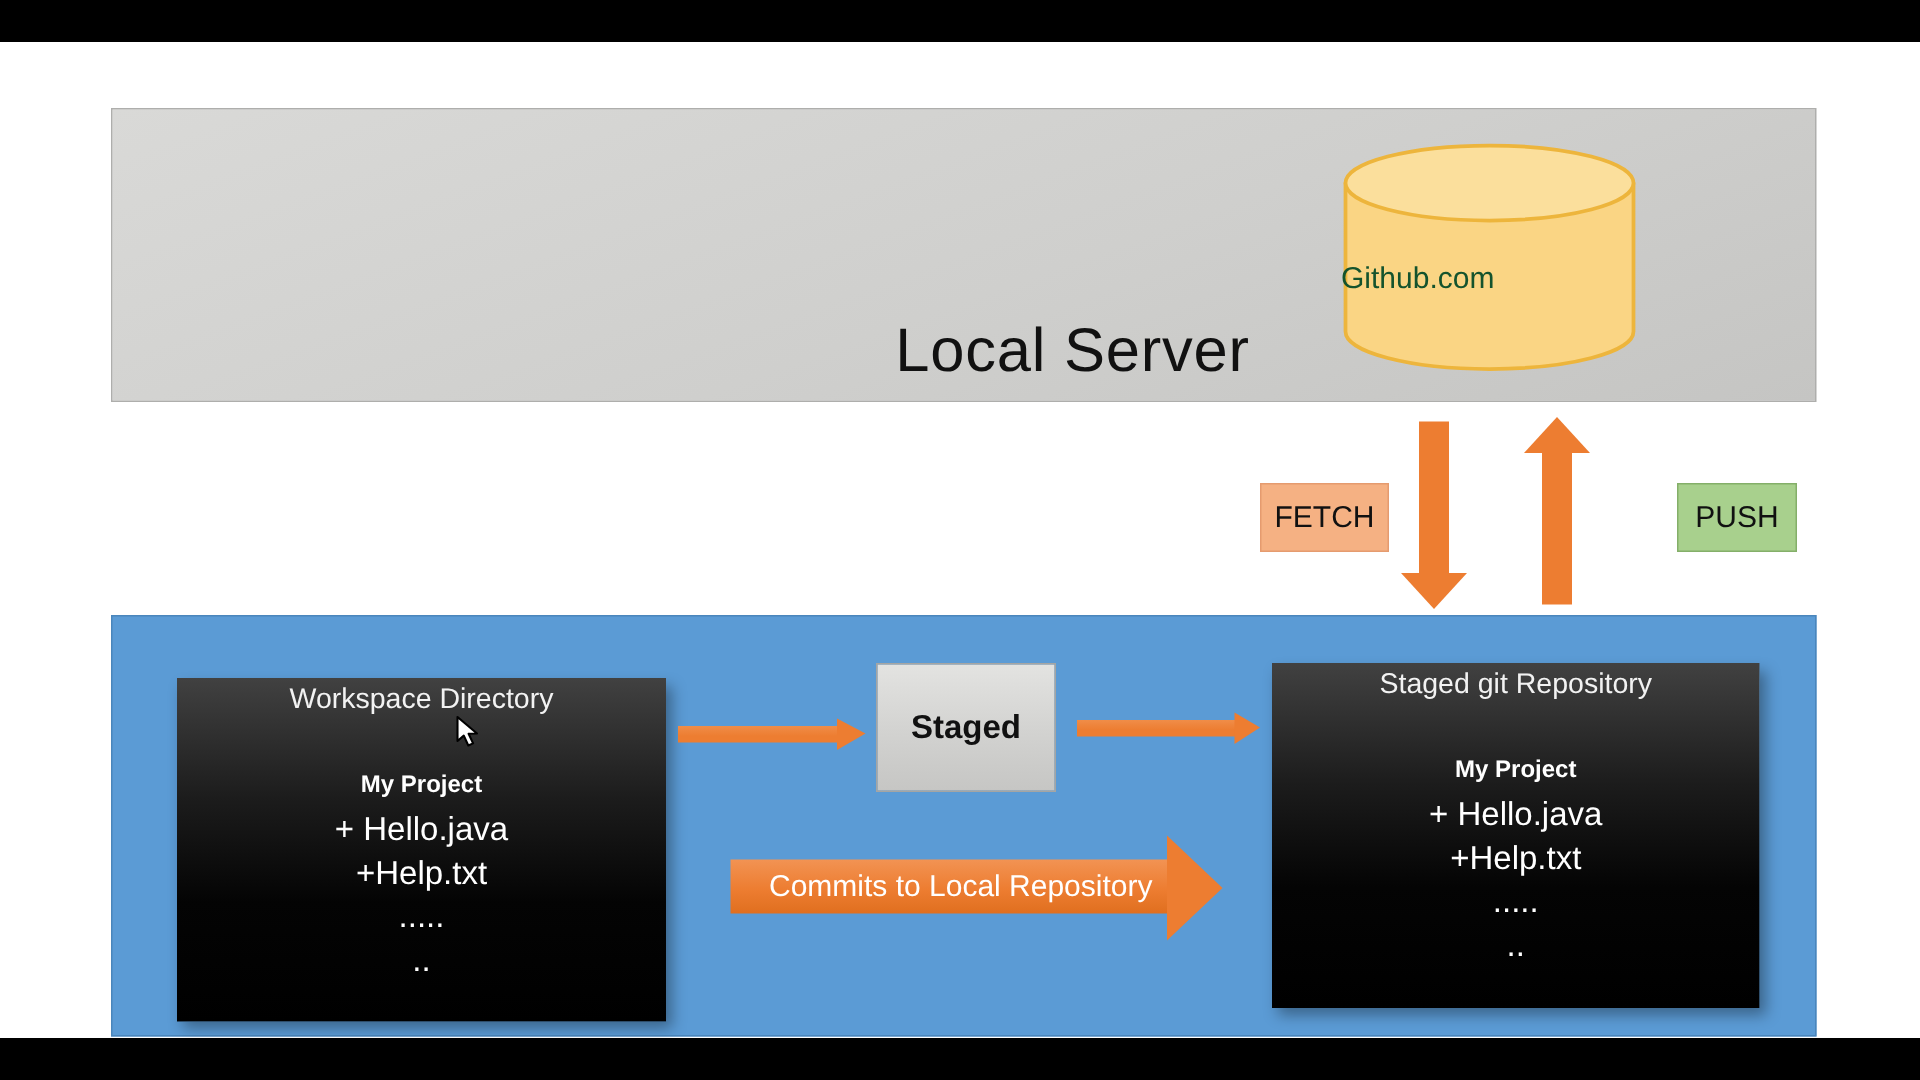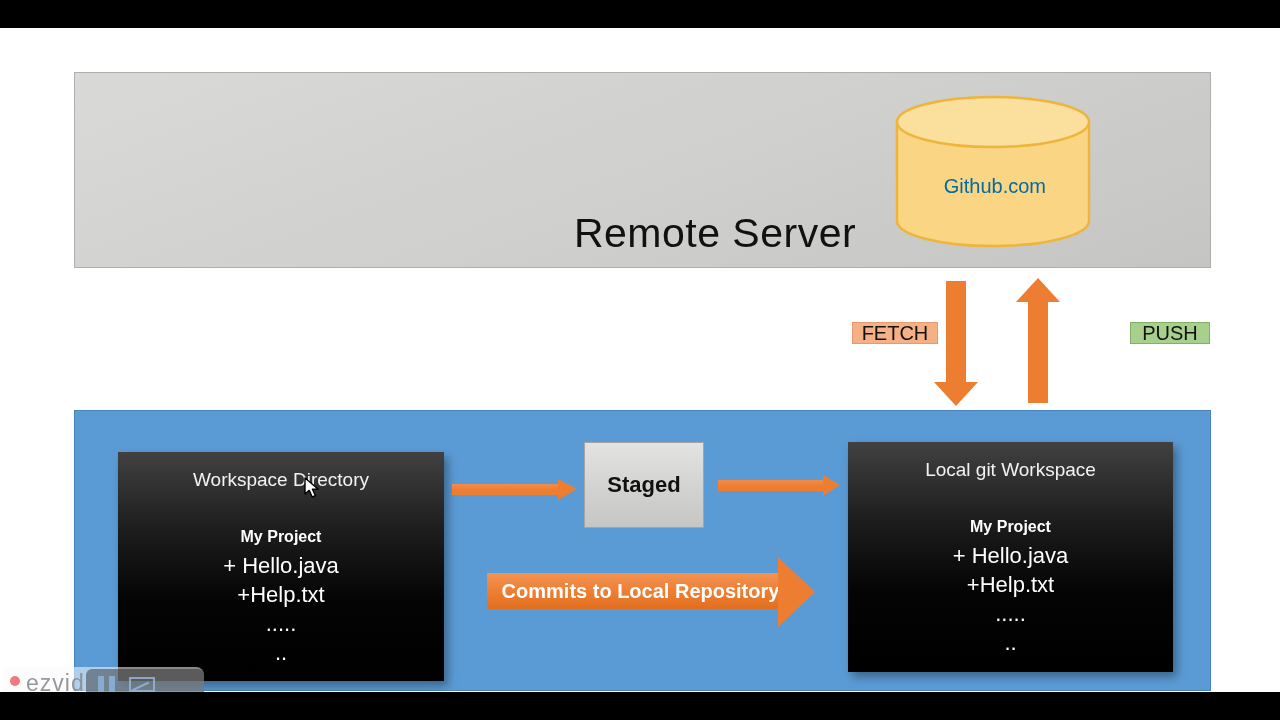--- a/index.html
+++ b/index.html
@@ -19,62 +19,62 @@
     border: 1px solid #aeaeac;
   }
   .remote-title {
     position: absolute; left: 340px; top: 134px; width: 600px; height: 52px;
     line-height: 52px; text-align: center;
     font-size: 41px; color: #111; letter-spacing: 0.5px;
   }
 
   .cylinder { position: absolute; left: 894px; top: 95px; width: 198px; height: 156px; }
   .cylinder-label {
-    position: absolute; left: 848px; top: 173px; width: 198px; height: 26px;
-    text-align: right; font-size: 20px; color: #0369a1; line-height: 26px;
+    position: absolute; left: 894px; top: 173px; width: 198px; height: 26px;
+    text-align: left; font-size: 20px; color: #14532d; line-height: 26px;
   }
 
   
   .v-shaft { position: absolute; width: 20px; background: var(--accent-orange, #ED7D31); }
   .fetch-shaft { left: 946px; top: 281px; height: 102px; }
   .fetch-head {
     position: absolute; left: 934px; top: 382px; width: 0; height: 0;
     border-left: 22px solid transparent; border-right: 22px solid transparent;
     border-top: 24px solid var(--accent-orange, #ED7D31);
   }
   .push-shaft { left: 1028px; top: 302px; height: 101px; }
   .push-head {
     position: absolute; left: 1016px; top: 278px; width: 0; height: 0;
     border-left: 22px solid transparent; border-right: 22px solid transparent;
     border-bottom: 24px solid var(--accent-orange, #ED7D31);
   }
 
   .tag {
-    position: absolute; height: 22px; display: flex; align-items: center; justify-content: center;
-    font-size: 20px; color: #111; margin-left: 12px;
+    position: absolute; height: 46px; display: flex; align-items: center; justify-content: center;
+    font-size: 20px; color: #111;
   }
   .fetch-tag { left: 840px; top: 322px; width: 86px;
     background: var(--fetch-fill, #F5B183); border: 1px solid var(--fetch-border, #E59B6F); }
   .push-tag { left: 1118px; top: 322px; width: 80px;
     background: var(--push-fill, #A8D08D); border: 1px solid var(--push-border, #84AF69); }
 
   
   .local-box {
     position: absolute; left: 74px; top: 410px; width: 1137px; height: 281px;
     background: var(--accent-blue, #5B9BD5); border: 1px solid #4a86bc;
   }
 
   .dark-panel {
     position: absolute; color: #fff; text-align: center;
     background: linear-gradient(180deg, #414141 0%, #1c1c1c 35%, #040404 65%, #000 100%);
     box-shadow: 4px 5px 9px rgba(0,0,0,0.35);
   }
   .workspace-panel { left: 118px; top: 452px; width: 326px; height: 229px; }
   .repo-panel { left: 848px; top: 442px; width: 325px; height: 230px; }
-  .panel-title { padding-top: 13px; font-size: 19px; line-height: 29px; color: #f2f2f2; }
+  .panel-title { font-size: 19px; line-height: 29px; color: #f2f2f2; }
   .panel-project { margin-top: 28px; font-size: 16px; line-height: 29px; font-weight: bold; }
   .panel-line { font-size: 22px; line-height: 29px; }
 
   .staged-panel {
     position: absolute; left: 584px; top: 442px; width: 120px; height: 86px;
     background: linear-gradient(180deg, #e3e3e1 0%, #d2d2d0 55%, #c6c6c4 100%);
     border: 1px solid #a5a5a3;
     display: flex; align-items: center; justify-content: center;
     font-size: 22px; color: #111; font-weight: bold;
   }
@@ -96,21 +96,21 @@
   }
 
   
   .commit-shaft {
     position: absolute; left: 487px; top: 573px; width: 291px; height: 36px;
     background: linear-gradient(180deg, #f29353 0%, var(--accent-orange, #ED7D31) 55%, #e06f1f 100%);
     display: flex; align-items: center; justify-content: center;
   }
   .commit-label {
     width: 330px; margin-left: 16px; text-align: center;
-    font-size: 20px; font-weight: 700; color: #fff; white-space: nowrap;
+    font-size: 20px; font-weight: 400; color: #fff; white-space: nowrap;
   }
   .commit-head {
     position: absolute; left: 778px; top: 557px; width: 0; height: 0;
     border-top: 35px solid transparent; border-bottom: 35px solid transparent;
     border-left: 37px solid var(--accent-orange, #ED7D31);
   }
 
   .machine-label {
     position: absolute; left: 440px; top: 620px; width: 400px; height: 46px;
     text-align: center; line-height: 46px;
@@ -141,21 +141,21 @@
     border-bottom: 2px solid rgba(150,185,220,0.8); transform: rotate(-25deg); transform-origin: left bottom; }
 </style>
 </head>
 <body>
 
 <div class="stage">
 
   <div class="letterbox top"></div>
 
   <div class="remote-box">
-    <div class="remote-title">Remote Server</div>
+    <div class="remote-title">Local Server</div>
   </div>
 
   <svg class="cylinder" width="198" height="156" viewBox="0 0 198 156">
     <path d="M3,27 L3,126 A96,25 0 0 0 195,126 L195,27 Z" fill="#FAD584" stroke="#EDB53C" stroke-width="2.5" stroke-linejoin="round"></path>
     <ellipse cx="99" cy="27" rx="96" ry="25" fill="#FBDF9C" stroke="#EDB53C" stroke-width="2.5"></ellipse>
   </svg>
   <div class="cylinder-label">Github.com</div>
 
   <div class="v-shaft fetch-shaft"></div>
   <div class="fetch-head"></div>
@@ -172,21 +172,21 @@
     <div class="panel-project">My Project</div>
     <div class="panel-line">+ Hello.java</div>
     <div class="panel-line">+Help.txt</div>
     <div class="panel-line">.....</div>
     <div class="panel-line">..</div>
   </div>
 
   <div class="staged-panel">Staged</div>
 
   <div class="dark-panel repo-panel">
-    <div class="panel-title">Local git Workspace</div>
+    <div class="panel-title">Staged git Repository</div>
     <div class="panel-project">My Project</div>
     <div class="panel-line">+ Hello.java</div>
     <div class="panel-line">+Help.txt</div>
     <div class="panel-line">.....</div>
     <div class="panel-line">..</div>
   </div>
 
   <div class="h-shaft arrow1-shaft"></div>
   <div class="arrow1-head"></div>
   <div class="h-shaft arrow2-shaft"></div>
@@ -195,26 +195,15 @@
   <div class="commit-shaft">
     <div class="commit-label">Commits to Local Repository</div>
   </div>
   <div class="commit-head"></div>
 
 
   <svg class="cursor" width="20" height="22" viewBox="0 0 20 22">
     <path d="M2,1 L2,17 L6.2,13.4 L9.2,20 L12.4,18.6 L9.4,12.2 L15,12 Z" fill="#fff" stroke="#000" stroke-width="1.4" stroke-linejoin="round"></path>
   </svg>
 
-  <div class="watermark">
-    <div class="wm-dot"></div>
-    <div class="wm-brand">ezvid</div>
-    <div class="wm-controls">
-      <div class="wm-pause">
-          <span></span>
-          <span></span>
-        </div>
-      <div class="wm-cam"></div>
-    </div>
-  </div>
 
   <div class="letterbox bottom"></div>
 </div>
 
 </body></html>

